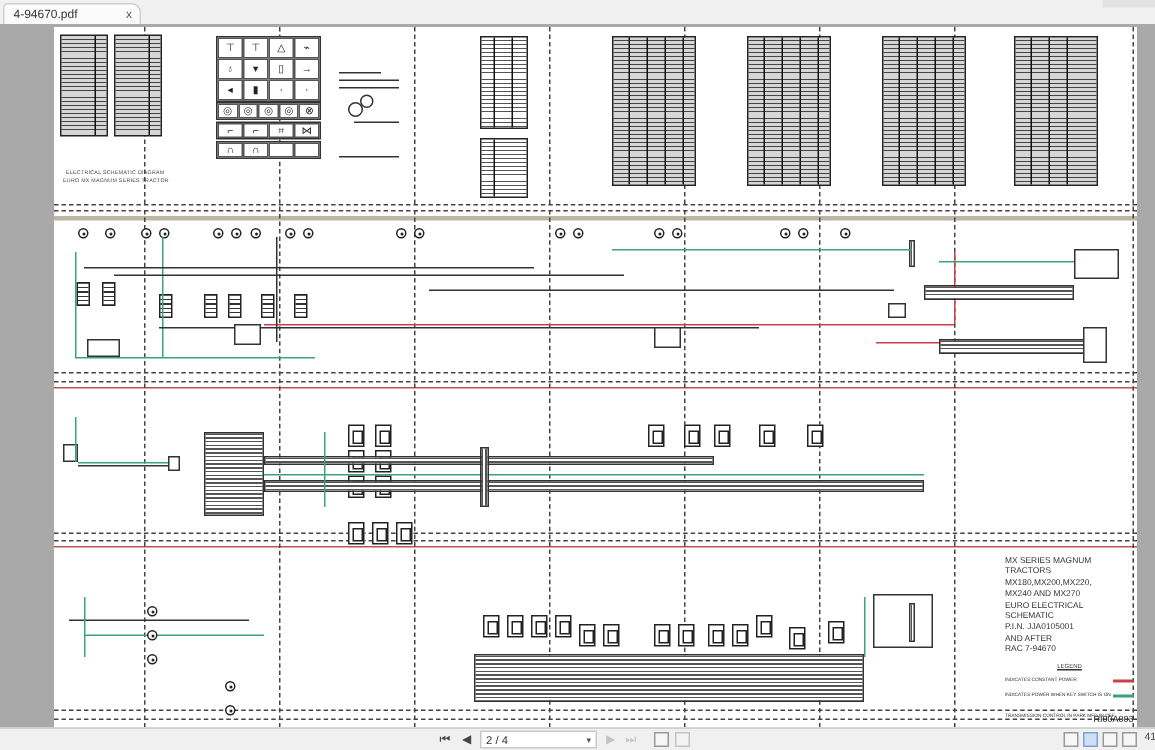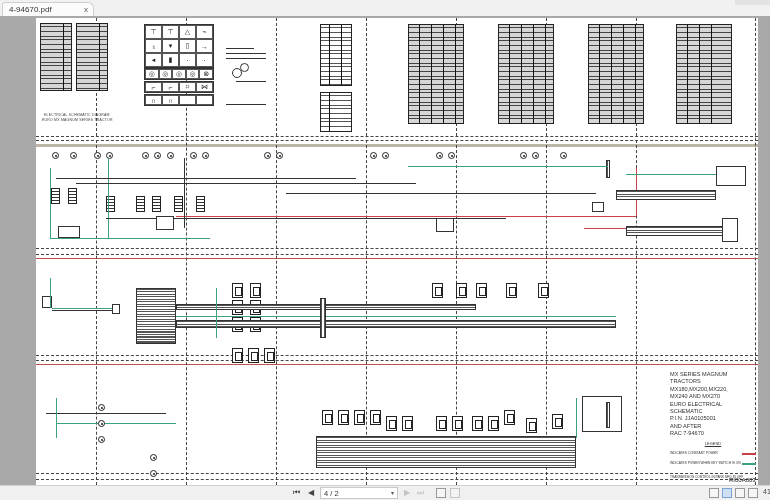--- a/index.html
+++ b/index.html
@@ -298,21 +298,21 @@
       </div>
     </div>
     <div class="drawing-id">RI00A003</div>
   </div>
 </div>
 
 <div class="bottombar">
   <span class="nav-btn" style="left:293px">⏮</span>
   <span class="nav-btn" style="left:308px">◀</span>
   <div class="page-input">
-    <span>4 / 2</span>
+    <span>2 / 4</span>
     <span class="dd">▾</span>
   </div>
   <span class="nav-btn dis" style="left:404px">▶</span>
   <span class="nav-btn dis" style="left:417px">⏭</span>
   <span class="view-btn" style="left:436px"></span>
   <span class="view-btn" style="left:450px;opacity:.5"></span>
   <span class="view-btn" style="left:709px"></span>
   <span class="view-btn active" style="left:722px"></span>
   <span class="view-btn" style="left:735px"></span>
   <span class="view-btn" style="left:748px"></span>

